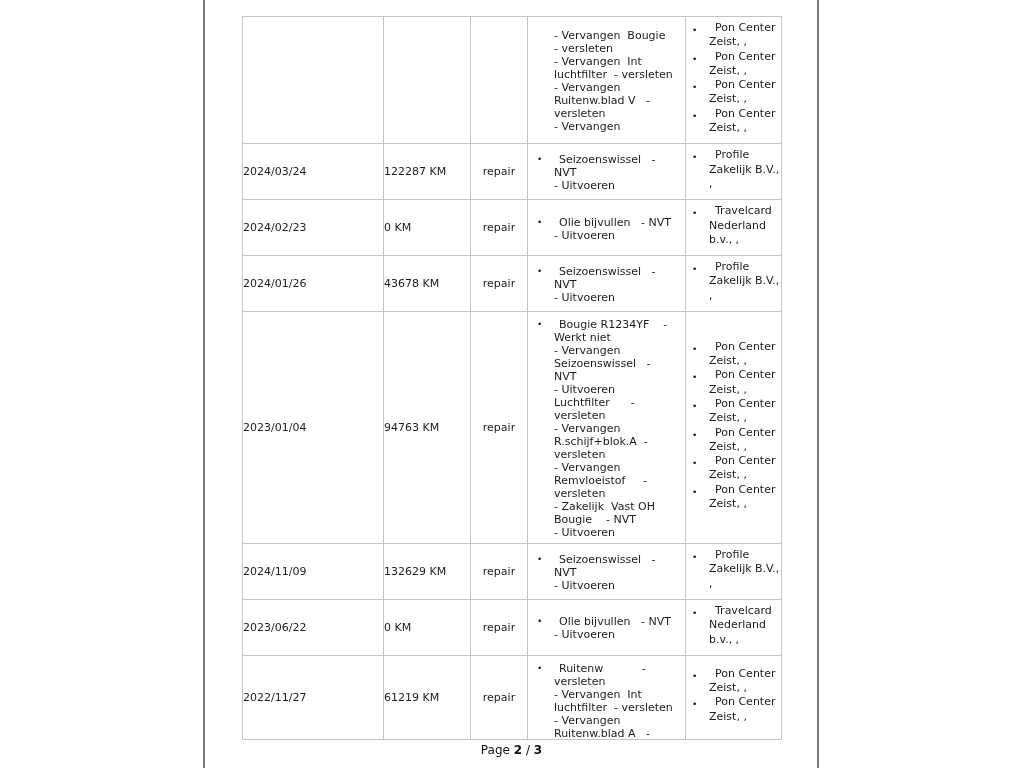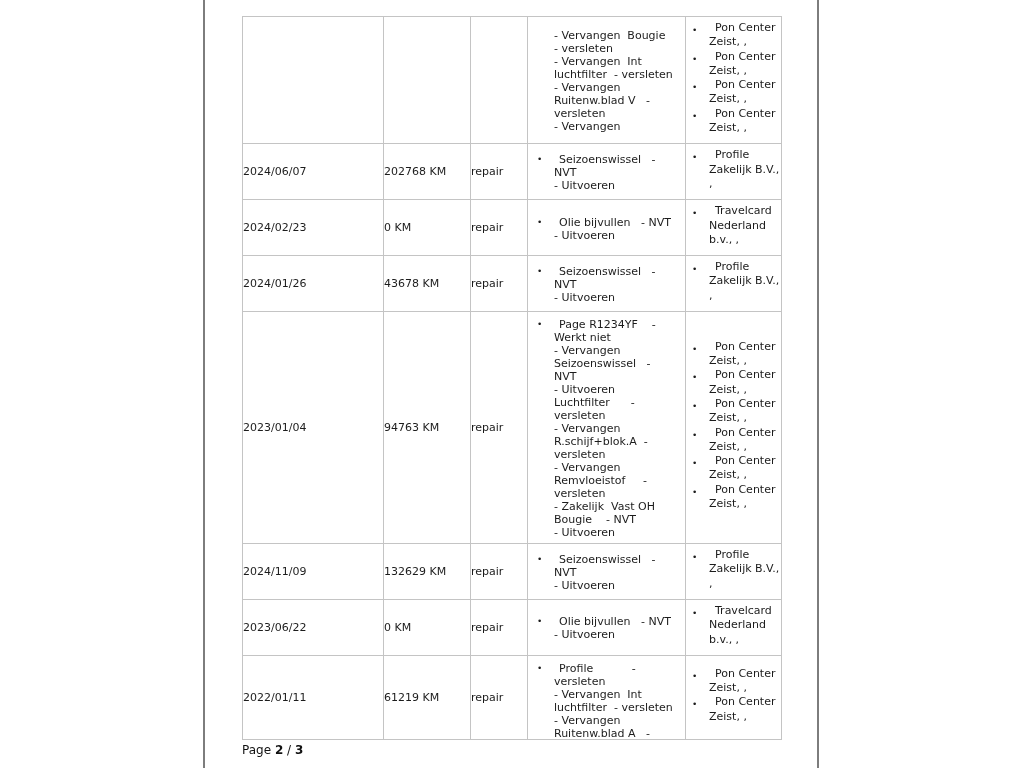--- a/index.html
+++ b/index.html
@@ -34,21 +34,21 @@
     font-size: 11px;
   }
   table.svc td {
     border: 1px solid #c4c4c4;
     padding: 0;
     vertical-align: middle;
     overflow: hidden;
   }
   td.c-date { padding-left: 11px; }
   td.c-km   { padding-left: 6px;  }
-  td.c-type { padding-left: 5px;  }
+  td.c-type { padding-left: 5px; text-align: center;  }
   td.c-desc { vertical-align: middle; }
   td.c-comp { vertical-align: top; }
 
   
   .desc-inner { }
   .ditem { position: relative; padding: 6px 3px 4px 0; }
   .blt-d {
     position: absolute; left: 9px; top: 7px;
     font-size: 9px; text-indent: 0;
   }
@@ -71,21 +71,21 @@
     position: absolute; left: 6px; top: 2px;
     font-size: 9px; text-indent: 0;
   }
 
   
   tr.clipped .desc-inner { max-height: 83px; overflow: hidden; }
 
   .footer {
     margin-top: 3px;
     width: 539px;
-    text-align: left;
+    text-align: center;
     font-size: 12px;
     color: #111111;
   }
   .footer b { font-weight: bold; }
 </style>
 </head>
 <body>
 
 <div class="page-edge left"></div>
 <div class="page-edge right"></div>
@@ -122,22 +122,22 @@
     <td class="c-comp">
       <div class="comp-inner">
                 <div class="citem"><span class="blt-c">•</span><span>Pon Center Zeist, ,</span></div>
                 <div class="citem"><span class="blt-c">•</span><span>Pon Center Zeist, ,</span></div>
                 <div class="citem"><span class="blt-c">•</span><span>Pon Center Zeist, ,</span></div>
                 <div class="citem"><span class="blt-c">•</span><span>Pon Center Zeist, ,</span></div>
               </div>
     </td>
   </tr>
           <tr>
-    <td class="c-date">2024/06/07</td>
-    <td class="c-km">202768 KM</td>
+    <td class="c-date">2024/03/24</td>
+    <td class="c-km">122287 KM</td>
     <td class="c-type">repair</td>
     <td class="c-desc">
       <div class="desc-inner">
                 <div class="ditem">
                   <span class="blt-d">•</span>
                   <div class="dline first">Seizoenswissel   -</div>
                   <div class="dline">NVT</div>
                   <div class="dline">- Uitvoeren</div>
                 </div>
               </div>
@@ -188,21 +188,21 @@
     </td>
   </tr>
           <tr>
     <td class="c-date">2023/01/04</td>
     <td class="c-km">94763 KM</td>
     <td class="c-type">repair</td>
     <td class="c-desc">
       <div class="desc-inner">
                 <div class="ditem">
                   <span class="blt-d">•</span>
-                  <div class="dline first">Page R1234YF    -</div>
+                  <div class="dline first">Bougie R1234YF    -</div>
                   <div class="dline">Werkt niet</div>
                   <div class="dline">- Vervangen</div>
                   <div class="dline">Seizoenswissel   -</div>
                   <div class="dline">NVT</div>
                   <div class="dline">- Uitvoeren</div>
                   <div class="dline">Luchtfilter      -</div>
                   <div class="dline">versleten</div>
                   <div class="dline">- Vervangen</div>
                   <div class="dline">R.schijf+blok.A  -</div>
                   <div class="dline">versleten</div>
@@ -259,28 +259,28 @@
                 </div>
               </div>
     </td>
     <td class="c-comp">
       <div class="comp-inner">
                 <div class="citem"><span class="blt-c">•</span><span>Travelcard Nederland b.v., ,</span></div>
               </div>
     </td>
   </tr>
           <tr class="clipped">
-    <td class="c-date">2022/01/11</td>
+    <td class="c-date">2022/11/27</td>
     <td class="c-km">61219 KM</td>
     <td class="c-type">repair</td>
     <td class="c-desc">
       <div class="desc-inner">
                 <div class="ditem">
                   <span class="blt-d">•</span>
-                  <div class="dline first">Profile           -</div>
+                  <div class="dline first">Ruitenw           -</div>
                   <div class="dline">versleten</div>
                   <div class="dline">- Vervangen  Int</div>
                   <div class="dline">luchtfilter  - versleten</div>
                   <div class="dline">- Vervangen</div>
                   <div class="dline">Ruitenw.blad A   -</div>
                 </div>
               </div>
     </td>
     <td class="c-comp">
       <div class="comp-inner">

